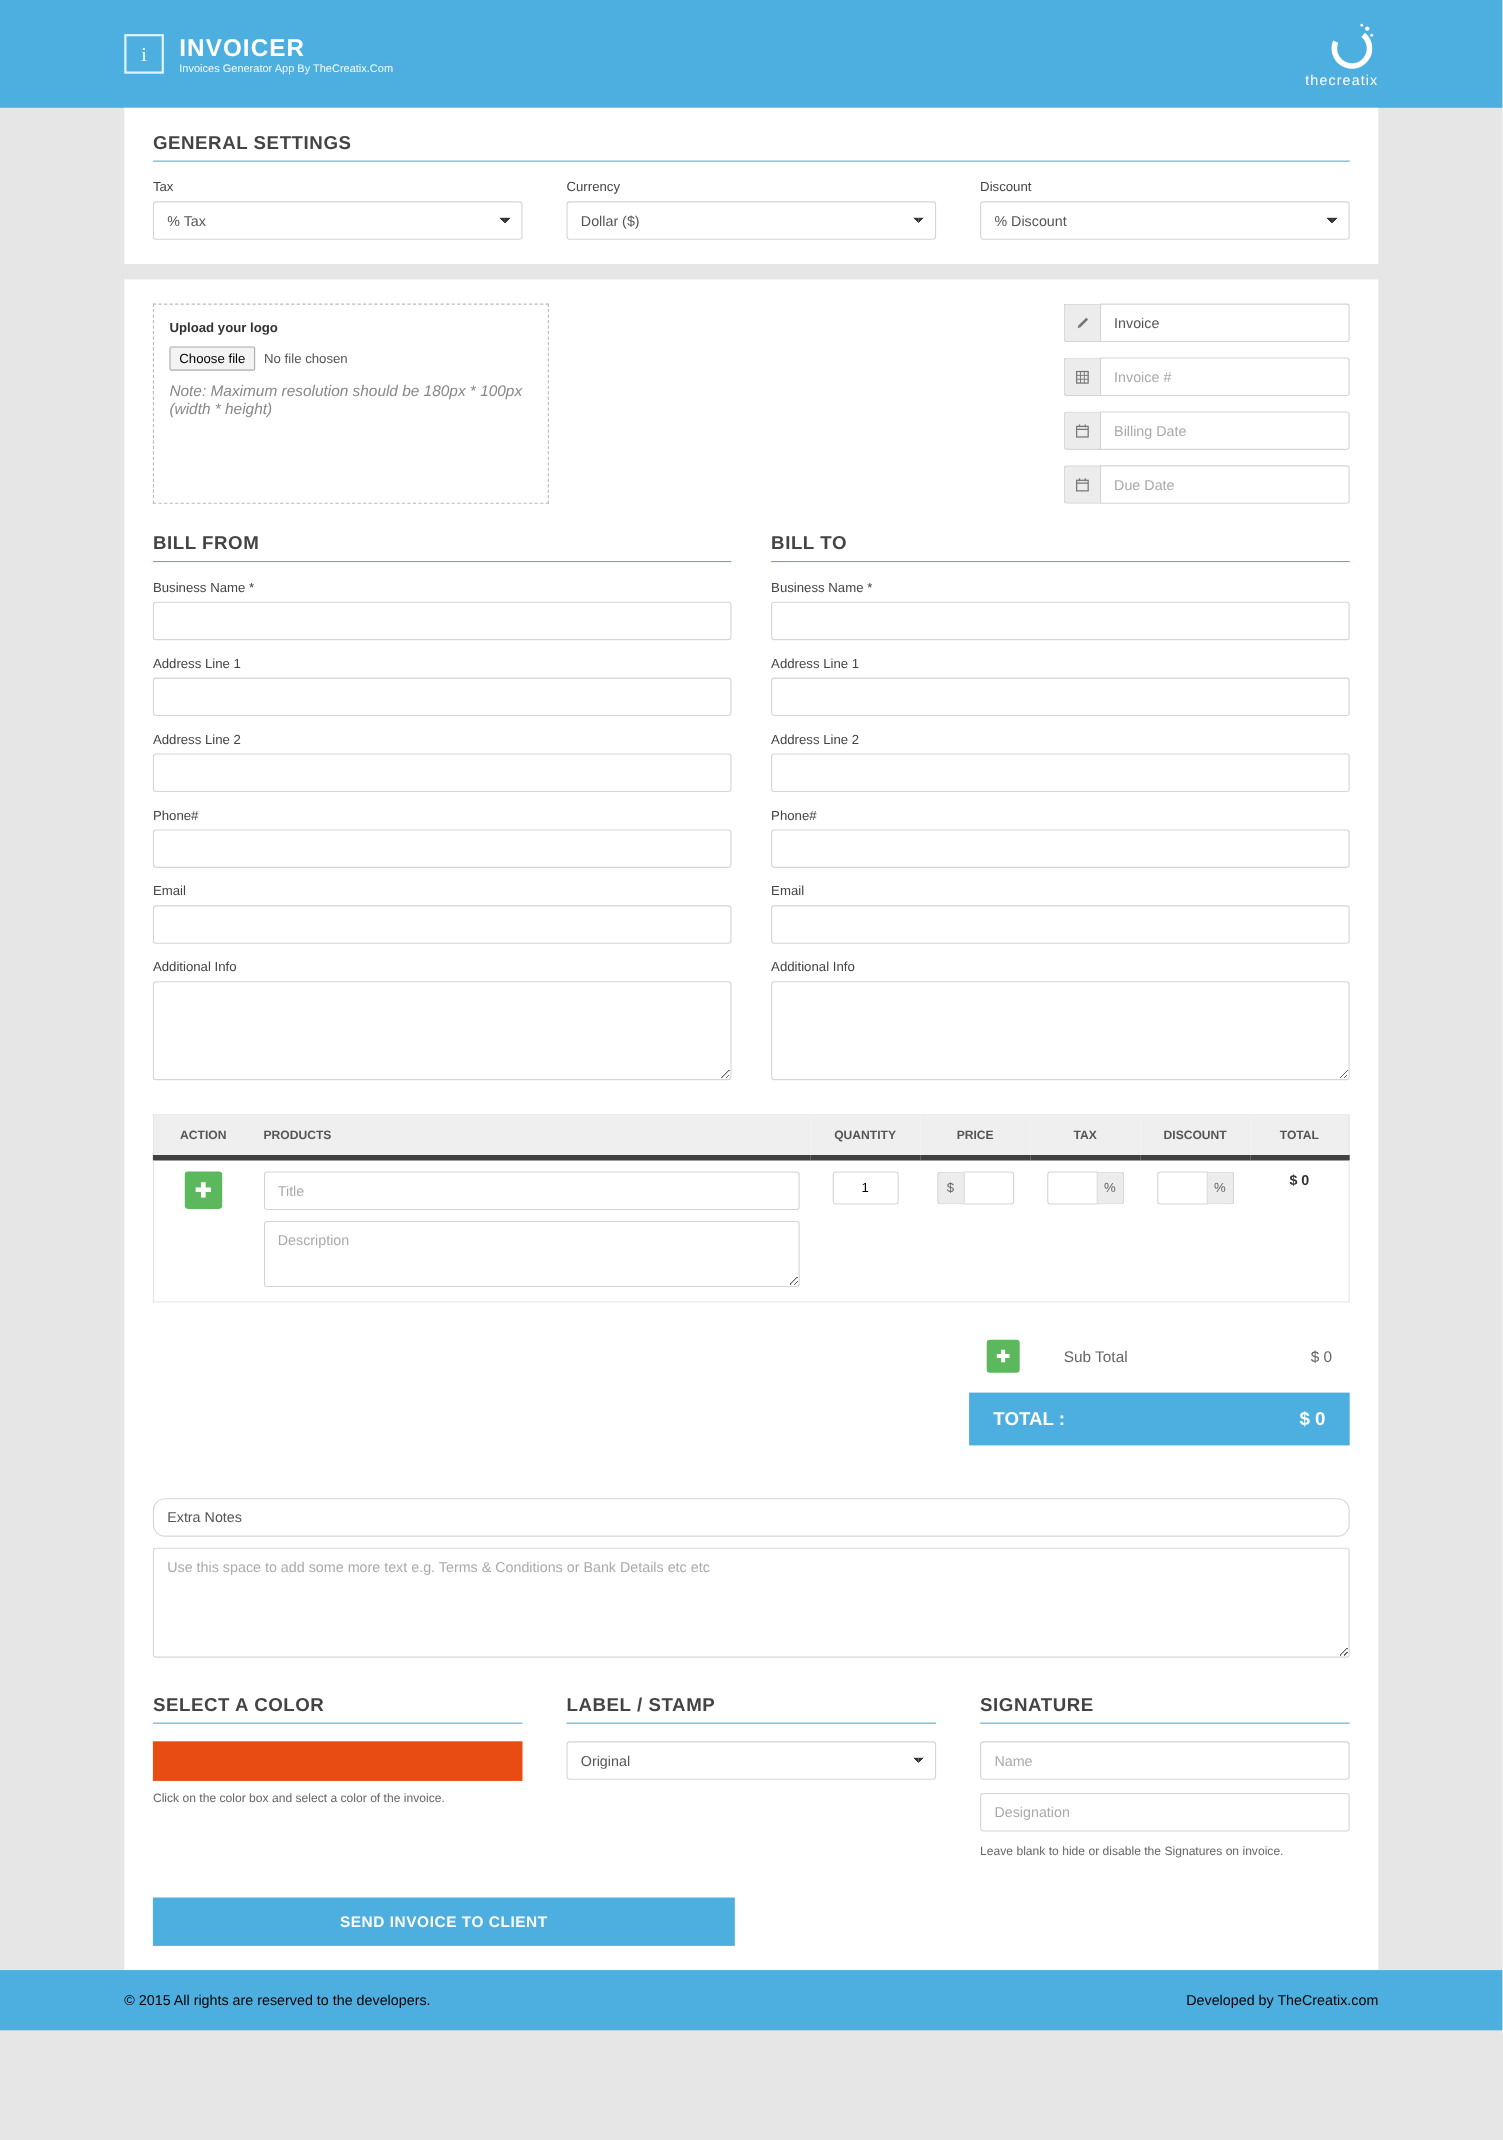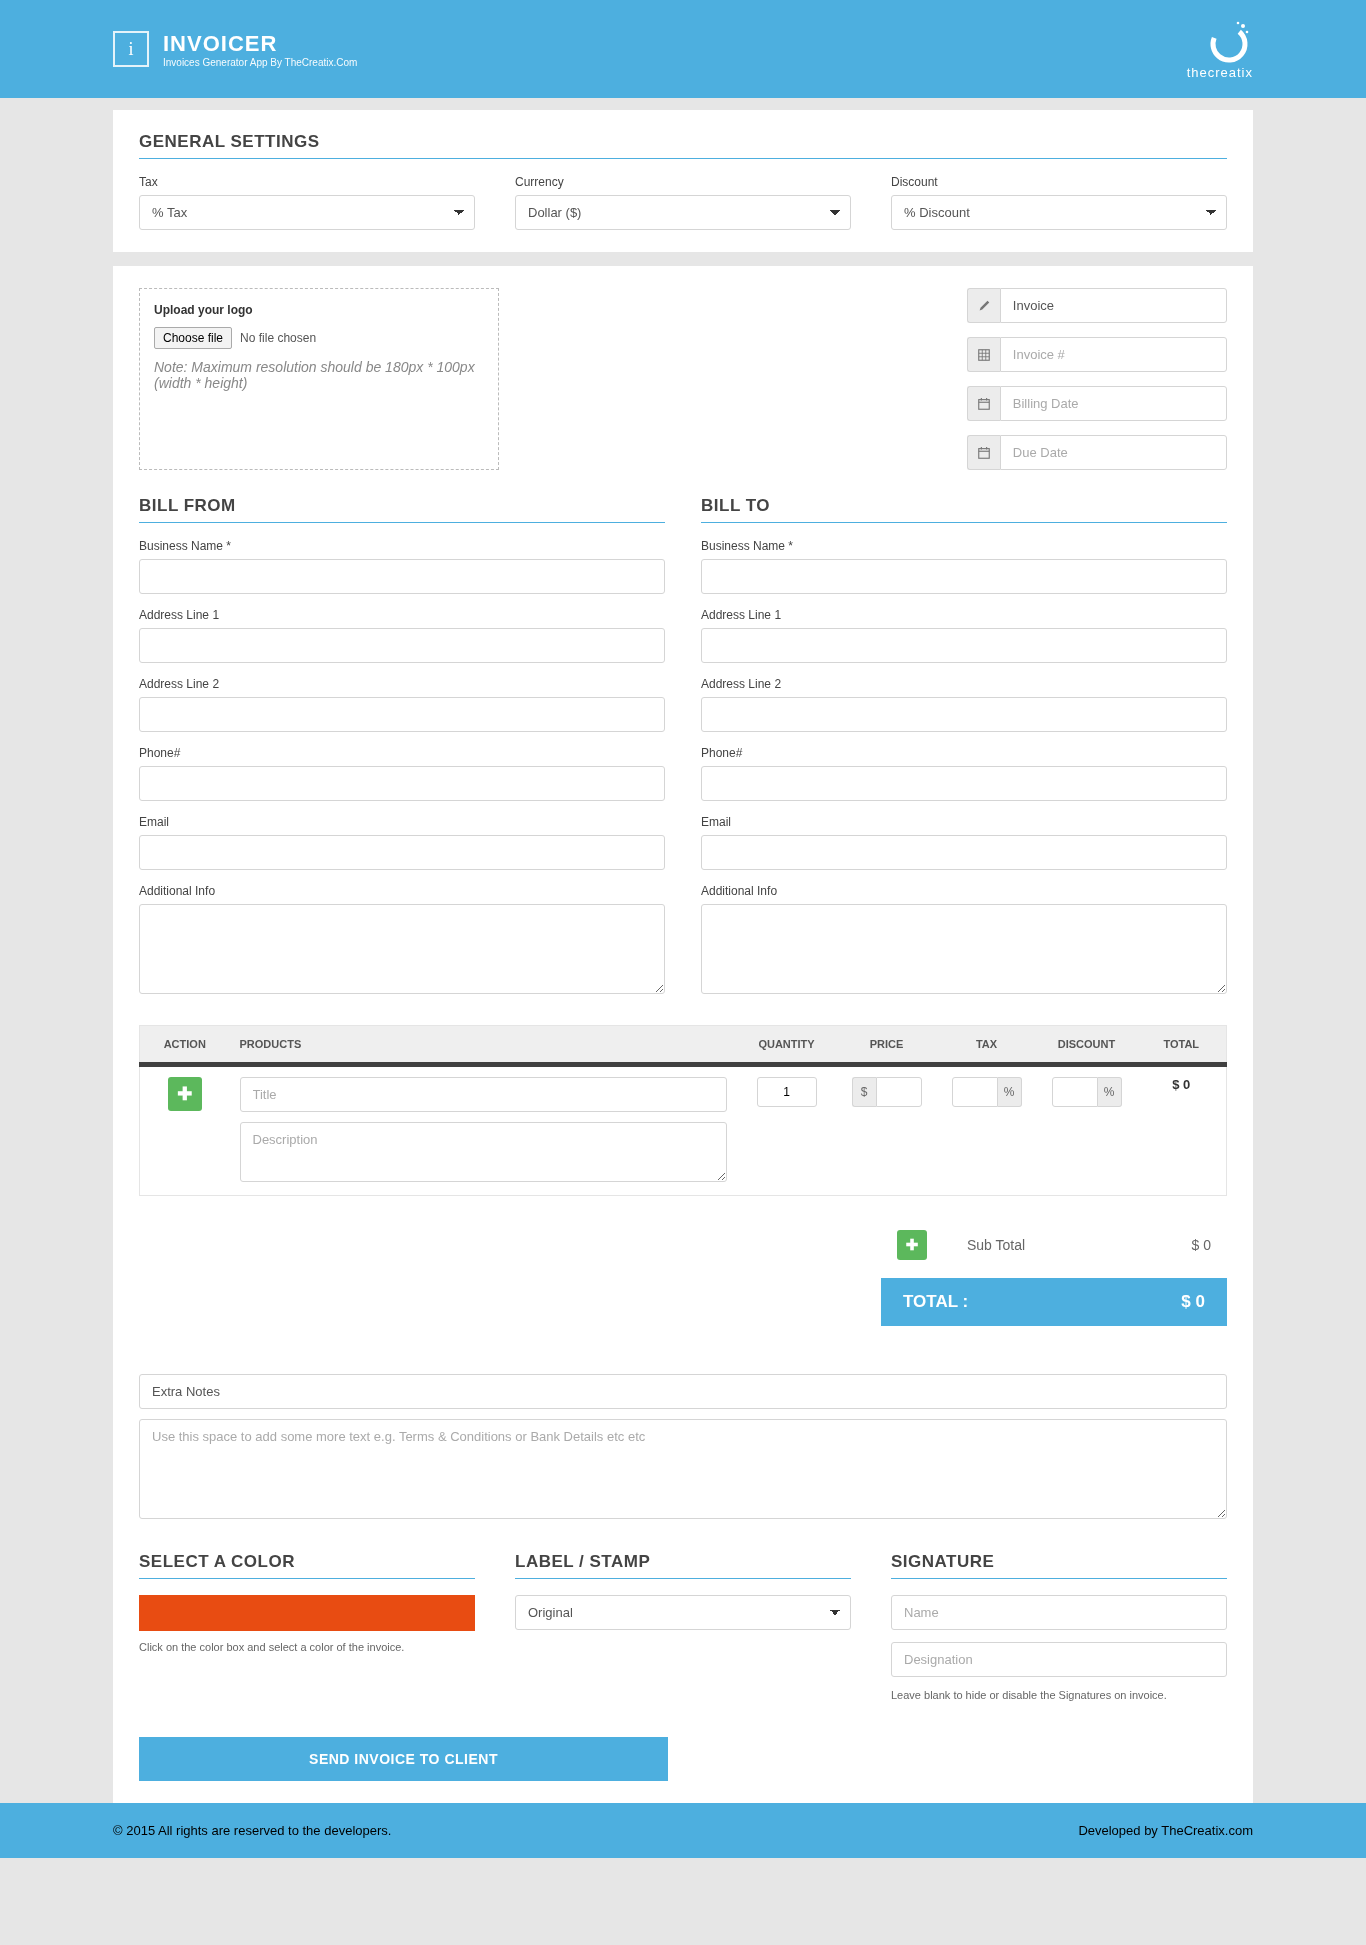--- a/index.html
+++ b/index.html
@@ -11,21 +11,21 @@
 .brand-icon { width: 36px; height: 36px; border: 2px solid rgba(255,255,255,0.85); display: flex; align-items: center; justify-content: center; color: #fff; font-size: 18px; font-weight: 300; font-family: Georgia, serif; }
 .brand-text { color: #fff; }
 .brand-title { font-size: 22px; font-weight: 700; letter-spacing: 1px; }
 .brand-sub { font-size: 10px; opacity: 0.95; }
 .brand-right { color: #fff; text-align: right; }
 .brand-right svg { width: 48px; height: 48px; }
 .brand-right .tag { font-size: 13px; letter-spacing: 1px; margin-top: -4px; }
 
 .container { width: 1140px; margin: 0 auto; }
 
-.panel { background: #fff; padding: 22px 26px; margin-top: 12px; }
+.panel { background: #fff; padding: 22px 26px; margin-top: 0; }
 .panel + .panel { margin-top: 14px; }
 
 .section-title { font-size: 17px; font-weight: 700; color: #444; letter-spacing: 0.5px; padding-bottom: 6px; border-bottom: 1px solid #4dafdf; margin-bottom: 16px; }
 
 .row3 { display: grid; grid-template-columns: 1fr 1fr 1fr; gap: 40px; }
 .field-label { font-size: 12px; color: #444; margin-bottom: 6px; display: block; }
 .select, .text-input, .textarea { width: 100%; border: 1px solid #d5d5d5; border-radius: 3px; padding: 9px 12px; font-size: 13px; color: #555; background: #fff; font-family: inherit; }
 .select { appearance: none; background-image: linear-gradient(45deg, transparent 50%, #333 50%), linear-gradient(135deg, #333 50%, transparent 50%); background-position: calc(100% - 15px) 14px, calc(100% - 10px) 14px; background-size: 5px 5px; background-repeat: no-repeat; padding-right: 28px; }
 .textarea { resize: vertical; min-height: 90px; }
 
@@ -62,21 +62,21 @@
 .sm-group .sm-input.trail { border-radius: 3px 0 0 3px; }
 .product-col .text-input { margin-bottom: 10px; }
 .product-col .textarea { min-height: 60px; }
 
 .totals-row { display: flex; justify-content: flex-end; margin-top: 24px; gap: 0; }
 .totals-block { width: 346px; }
 .subtotal-line { display: grid; grid-template-columns: 50px 1fr 80px; align-items: center; padding: 10px 16px; color: #666; font-size: 14px; }
 .total-bar { background: #4dafdf; color: #fff; display: flex; justify-content: space-between; padding: 14px 22px; font-size: 17px; font-weight: 700; margin-top: 8px; }
 
 .notes-block { margin-top: 48px; }
-.notes-block .text-input { margin-bottom: 10px; }
+.notes-block .text-input { margin-bottom: 10px; border-radius: 11px; }
 
 .bottom-row { display: grid; grid-template-columns: 1fr 1fr 1fr; gap: 40px; margin-top: 30px; }
 .color-swatch { width: 100%; height: 36px; background: #e84c12; margin-bottom: 10px; cursor: pointer; }
 .help-text { font-size: 11px; color: #666; }
 .sig-col .text-input { margin-bottom: 12px; }
 
 .action-row { display: grid; grid-template-columns: 1fr 1fr; gap: 30px; margin-top: 36px; }
 .big-btn { background: #4dafdf; color: #fff; text-align: center; padding: 14px; font-size: 14px; font-weight: 700; letter-spacing: 0.5px; cursor: pointer; border: none; width: 100%; }
 
 .footer-bar { background: #4dafdf; color: #000000; margin-top: 0; padding: 20px 0; font-size: 13px; }

